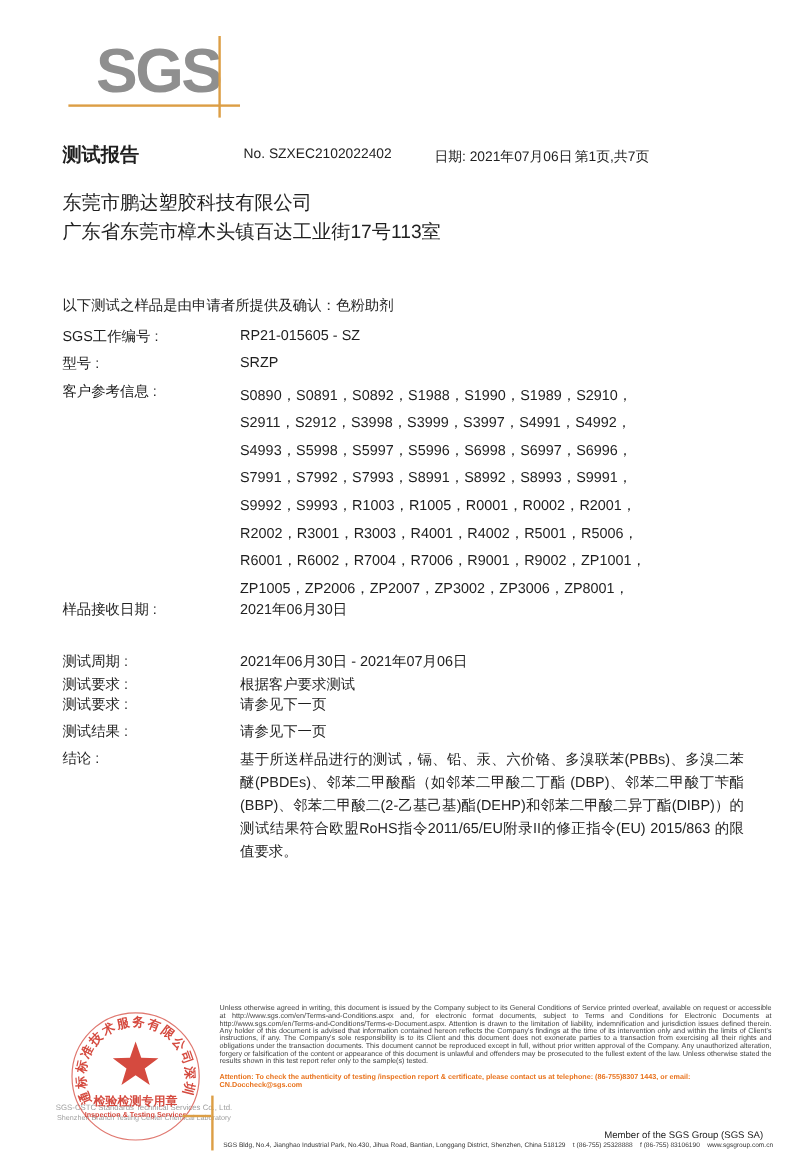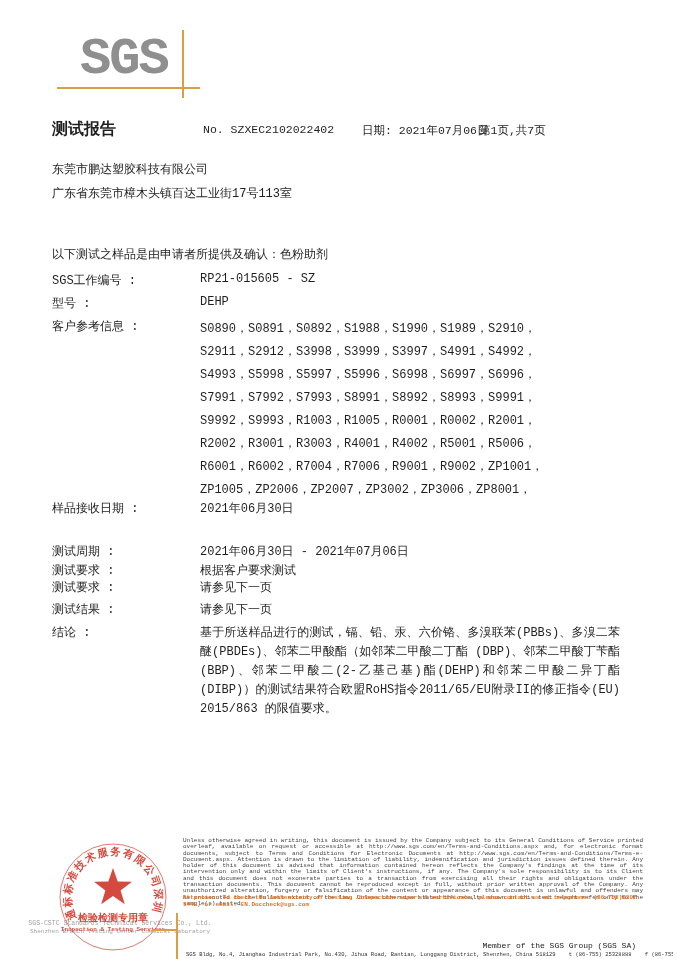--- a/index.html
+++ b/index.html
@@ -1,33 +1,33 @@
 <!DOCTYPE html>
 <html><head>
 <meta charset="utf-8">
 <style>
   html,body{margin:0;padding:0;background:#fff;}
   .page{
     position:relative;width:673px;height:959px;background:#ffffff;overflow:hidden;
-    font-family:Liberation Mono, monospace;color:#1f1f1f;
+    font-family:Liberation Sans, sans-serif;color:#1f1f1f;
   }
   
   .logo-text{
     position:absolute;left:80px;top:34px;font-size:52px;font-weight:bold;
     color:#8f8f8f;letter-spacing:-2px;line-height:1;
   }
   .logo-hline{position:absolute;left:57px;top:87px;width:143px;height:2px;background:#dc9e45;}
   .logo-vline{position:absolute;left:182px;top:30px;width:2px;height:68px;background:#dc9e45;}
   
   .hdr-title{position:absolute;left:52px;top:119px;font-size:16px;font-weight:bold;}
   .hdr-no{position:absolute;left:203px;top:123px;font-size:11.5px;}
   .hdr-date{position:absolute;left:362px;top:123px;font-size:11.5px;}
   .hdr-pages{position:absolute;left:479px;top:123px;font-size:11.5px;}
   
-  .company{position:absolute;left:52px;top:158px;font-size:12px;line-height:24px;}
+  .company{position:absolute;left:52px;top:158px;font-size:16px;line-height:24px;}
   .statement{position:absolute;left:52px;top:246px;font-size:12px;}
   
   .row{position:absolute;left:52px;width:568px;display:flex;align-items:flex-start;font-size:12px;}
   .lbl{flex:0 0 148px;}
   .val{flex:1;}
   .ref-lines div{line-height:23px;}
   .concl{line-height:19px;text-align:justify;}
   
   .legal{
     position:absolute;left:183px;top:838px;width:460px;font-size:6px;line-height:6.3px;
@@ -70,21 +70,21 @@
 
   <div class="statement">以下测试之样品是由申请者所提供及确认：色粉助剂</div>
 
   <div class="row" style="top:272px">
     <span class="lbl">SGS工作编号 :</span>
     <span class="val">RP21-015605 - SZ</span>
   </div>
 
   <div class="row" style="top:295px">
     <span class="lbl">型号 :</span>
-    <span class="val">DEHP</span>
+    <span class="val">SRZP</span>
   </div>
 
   <div class="row" style="top:318px">
     <span class="lbl">客户参考信息 :</span>
     <div class="val ref-lines">
       <div>S0890，S0891，S0892，S1988，S1990，S1989，S2910，</div>
       <div>S2911，S2912，S3998，S3999，S3997，S4991，S4992，</div>
       <div>S4993，S5998，S5997，S5996，S6998，S6997，S6996，</div>
       <div>S7991，S7992，S7993，S8991，S8992，S8993，S9991，</div>
       <div>S9992，S9993，R1003，R1005，R0001，R0002，R2001，</div>

